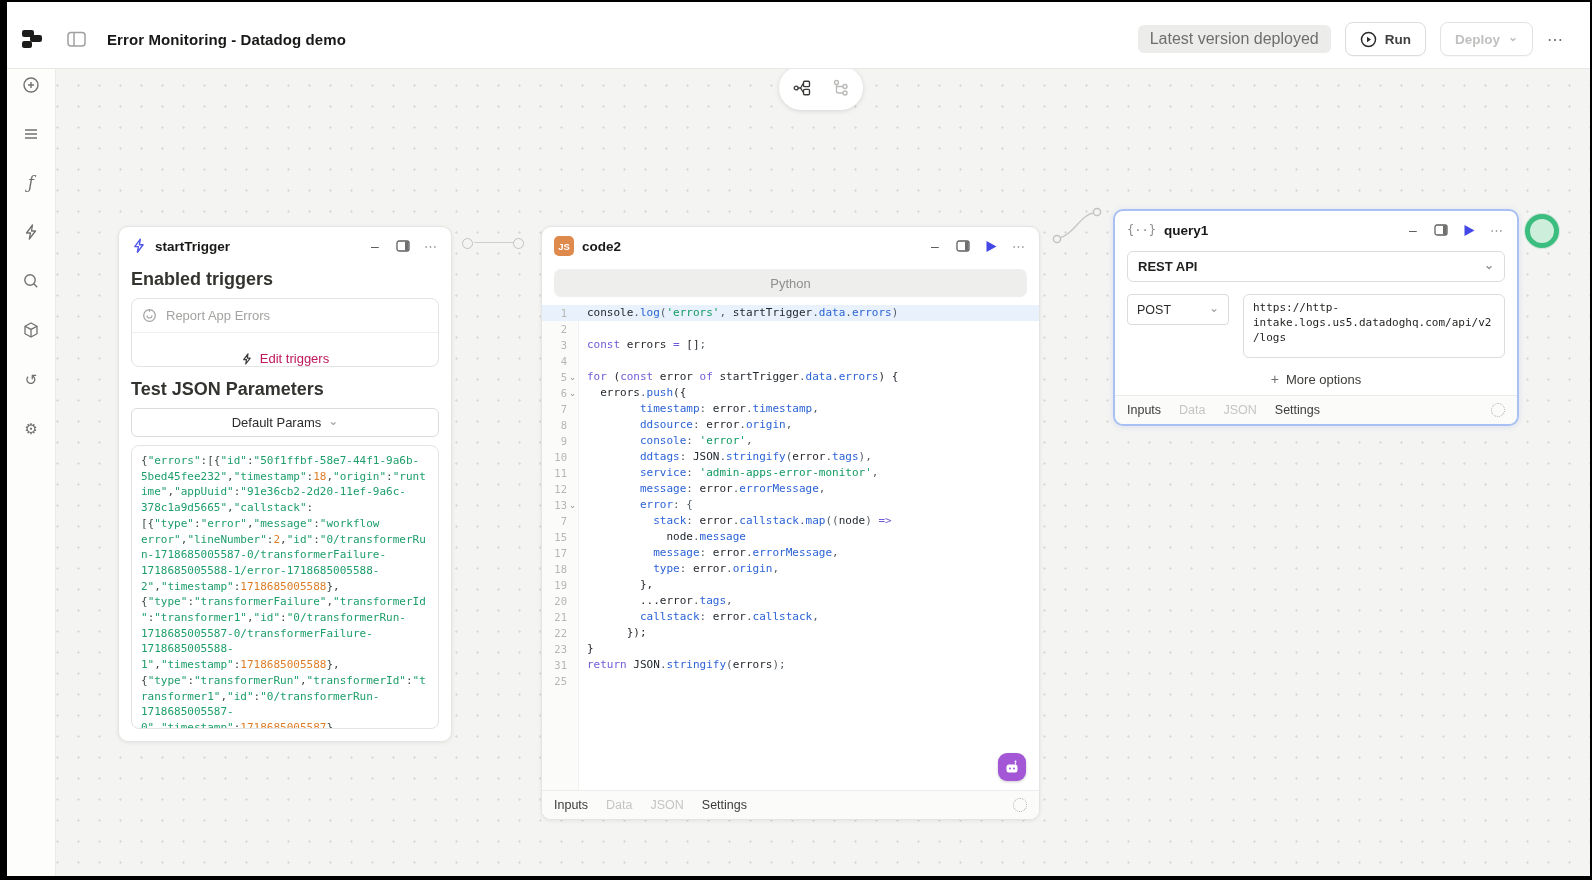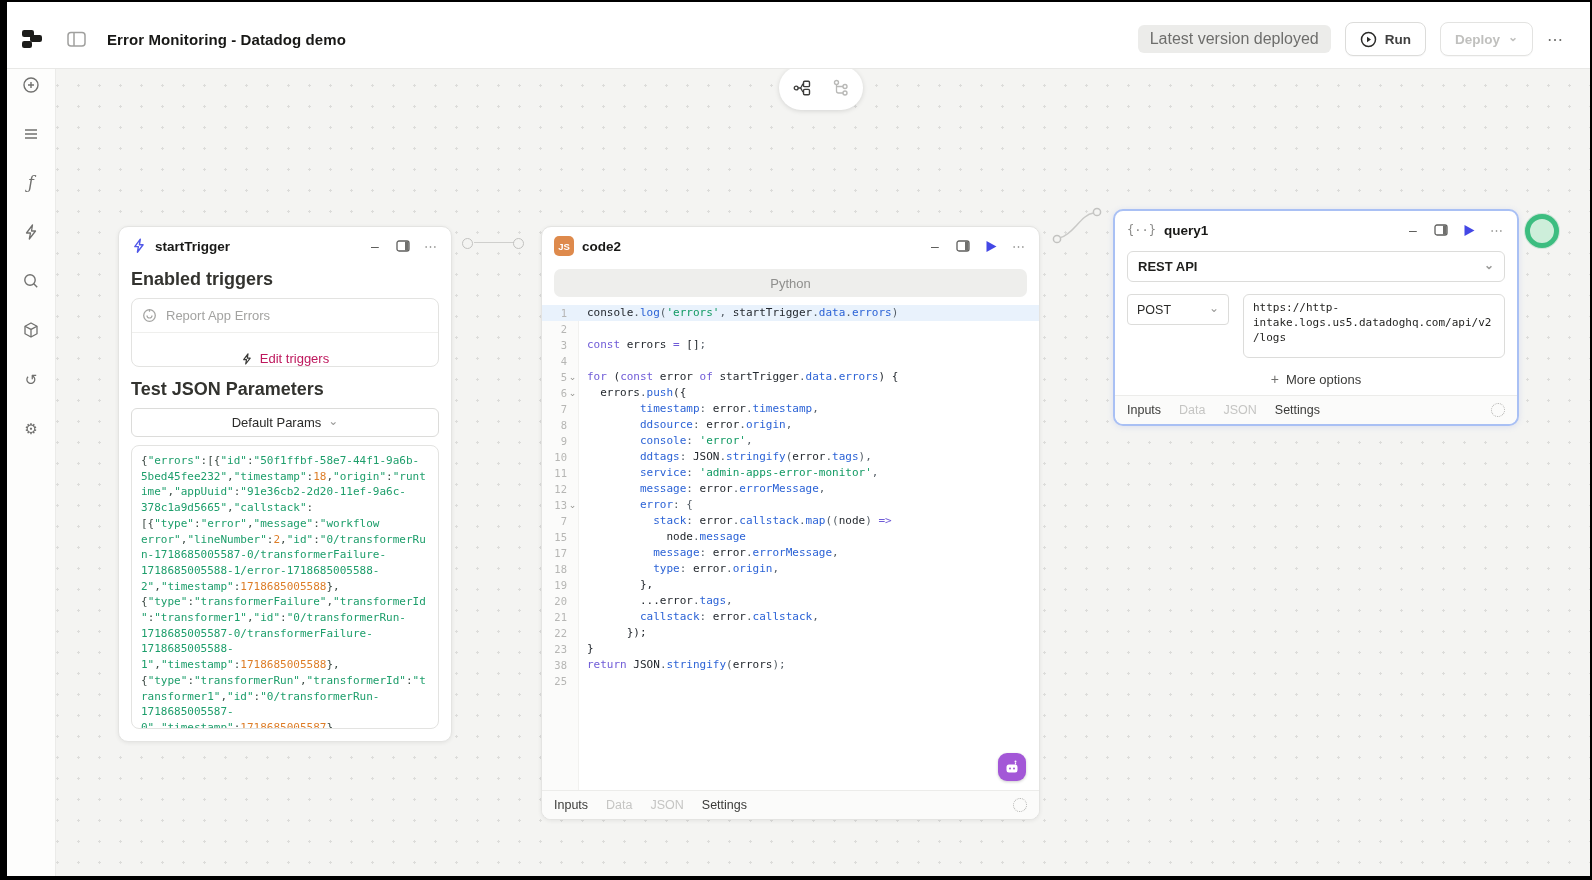--- a/index.html
+++ b/index.html
@@ -458,21 +458,21 @@
             </div>
             <div class="code-row">
               <div class="gutter">
                 <span class="ln">23</span>
                 <span class="fold"></span>
               </div>
               <div class="code-text"><span class="tk-t">}</span></div>
             </div>
             <div class="code-row">
               <div class="gutter">
-                <span class="ln">38</span>
+                <span class="ln">31</span>
                 <span class="fold"></span>
               </div>
               <div class="code-text"><span class="tk-k">return</span><span class="tk-t"> JSON</span><span class="tk-p">.</span><span class="tk-pr">stringify</span><span class="tk-p">(</span><span class="tk-t">errors</span><span class="tk-p">);</span></div>
             </div>
             <div class="code-row">
               <div class="gutter">
                 <span class="ln">25</span>
                 <span class="fold"></span>
               </div>
               <div class="code-text"> </div>

